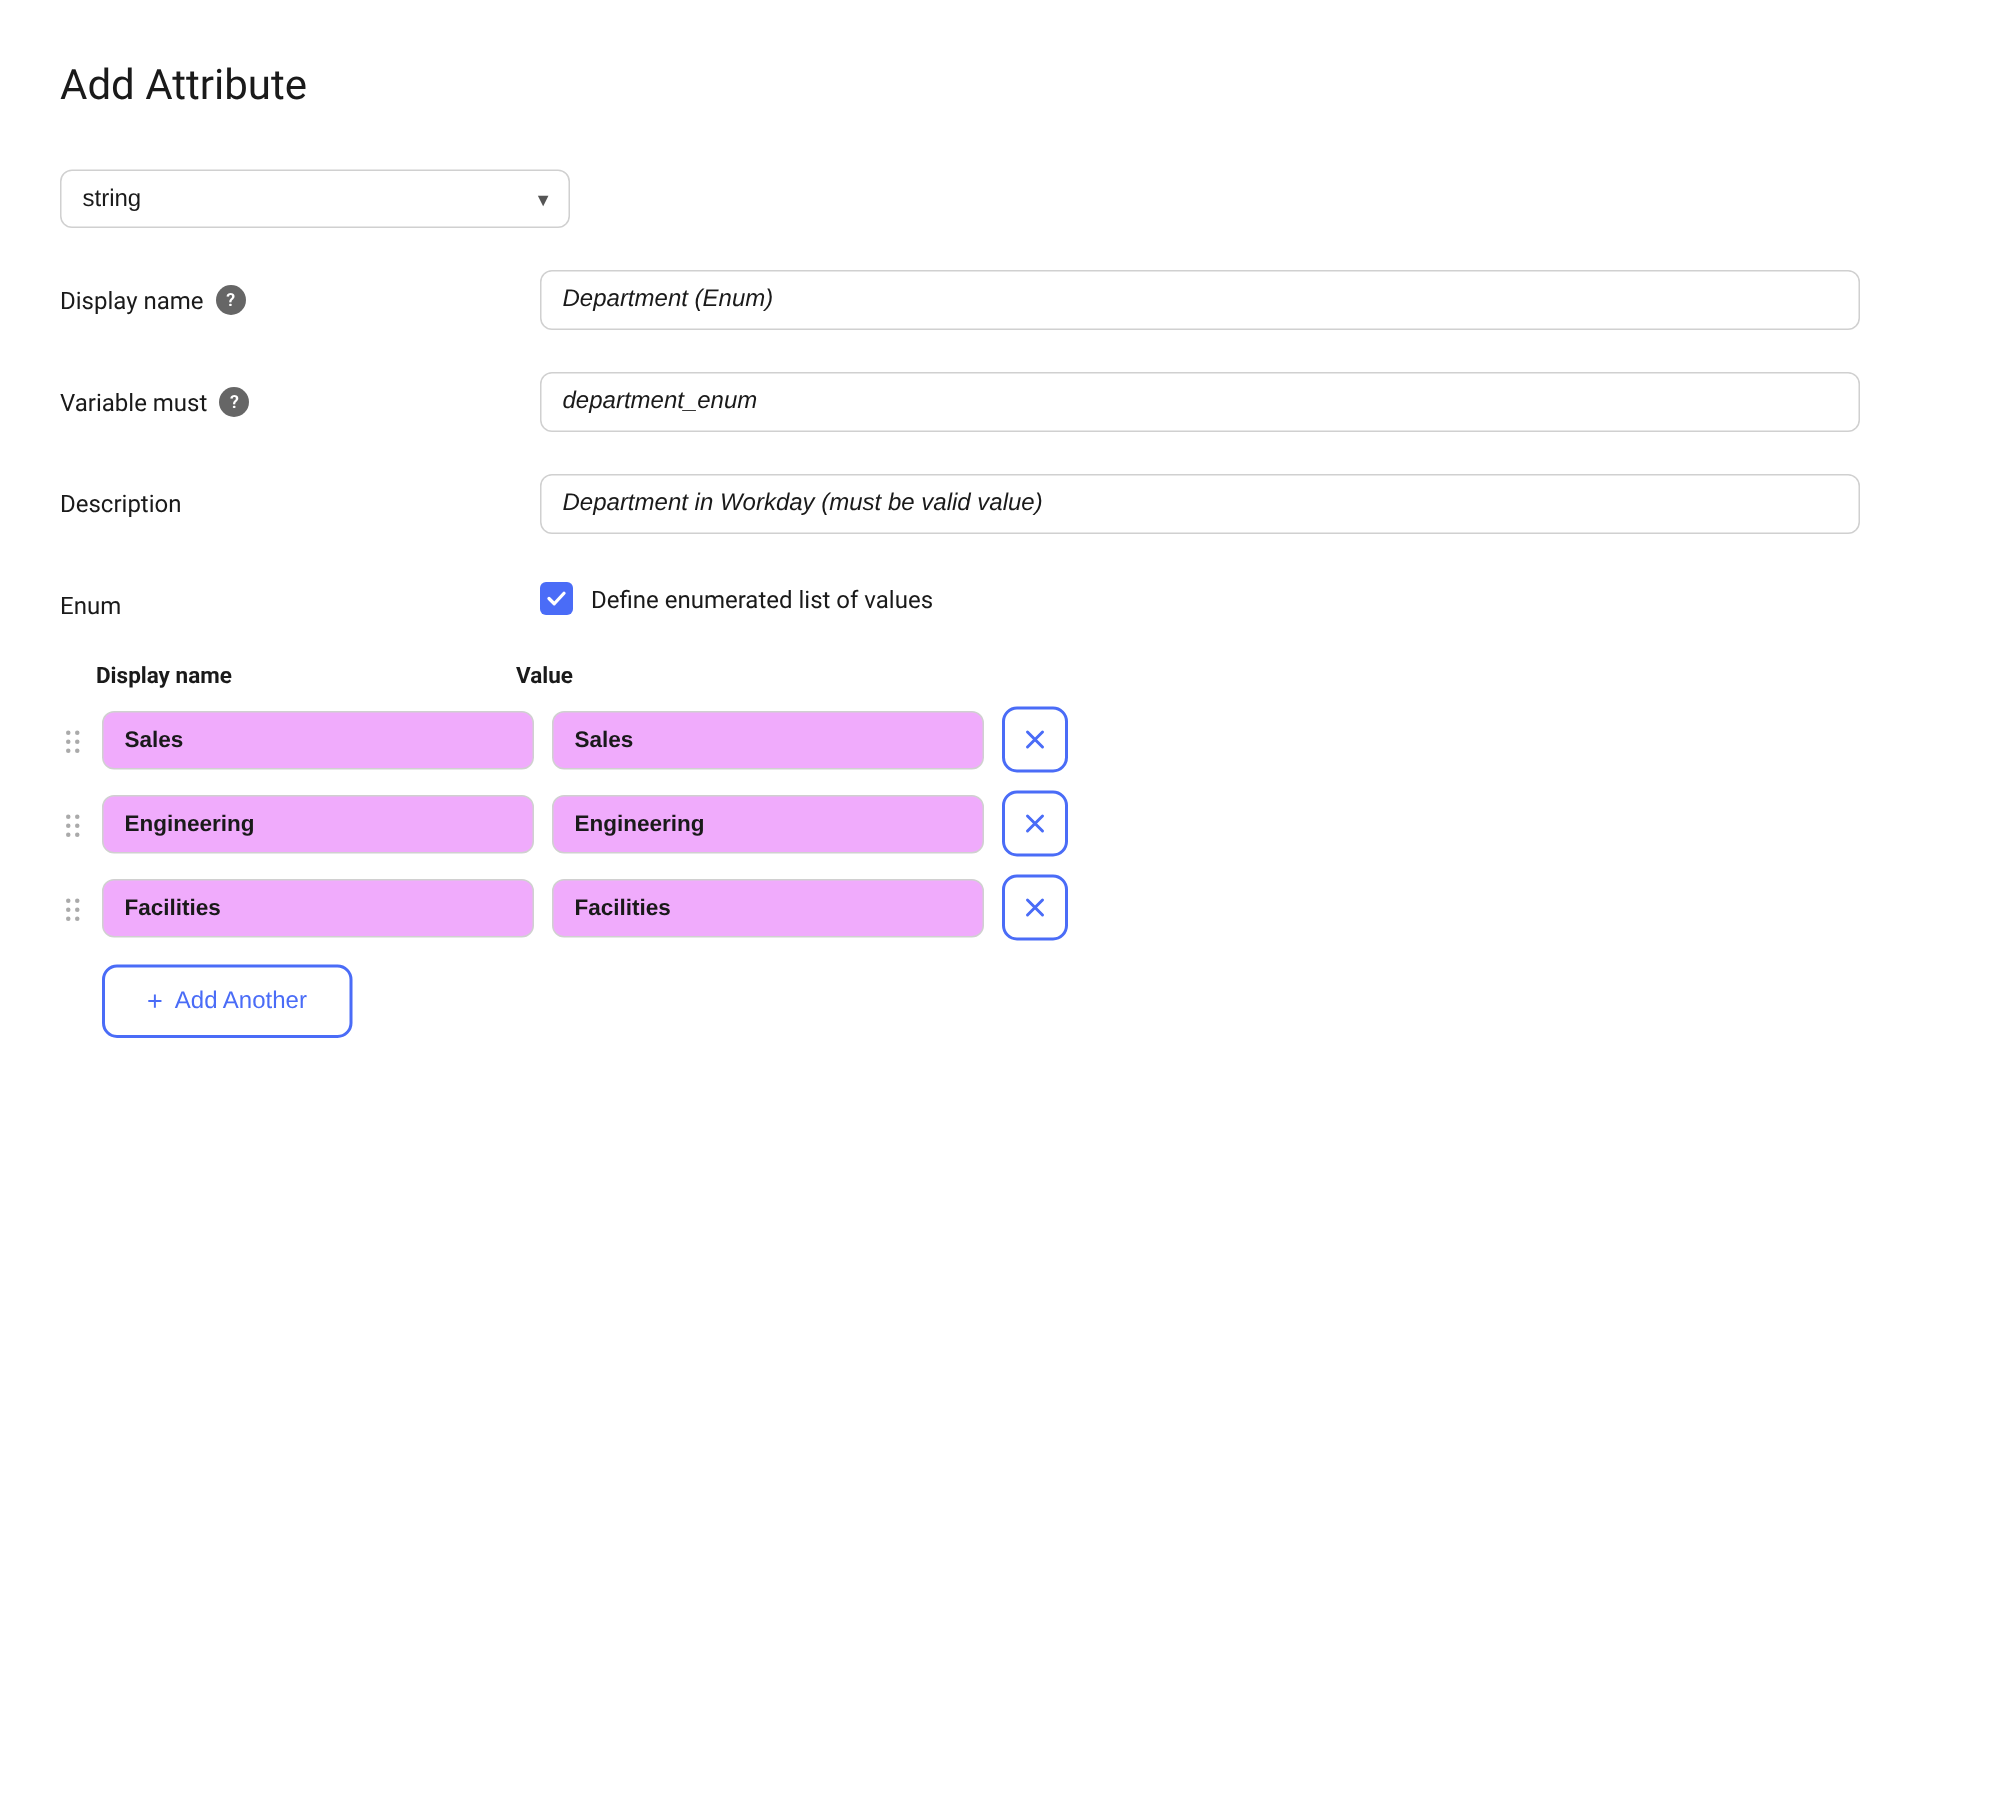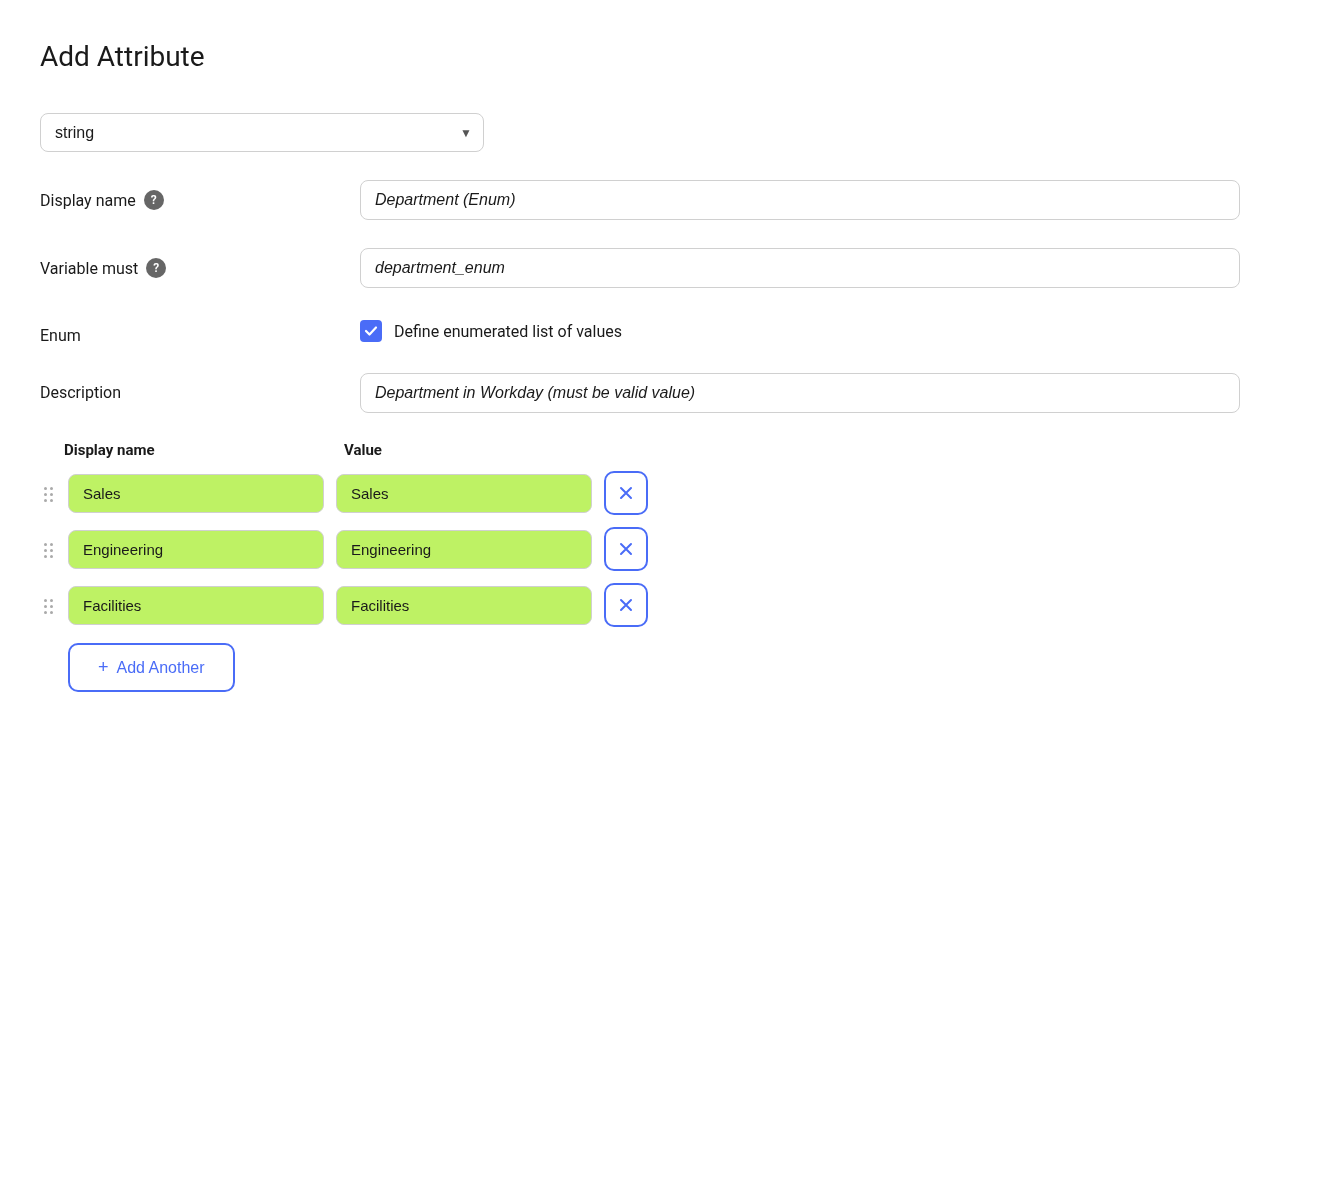--- a/index.html
+++ b/index.html
@@ -60,21 +60,21 @@
       cursor: pointer;
       flex-shrink: 0;
     }
 
     .form-control-area {
       flex: 1;
     }
 
     .select-wrapper {
       position: relative;
-      width: 444px;
+      width: 340px;
     }
 
     .form-select {
       width: 100%;
       padding: 10px 36px 10px 14px;
       font-size: 16px;
       border: 1px solid #d0d0d0;
       border-radius: 8px;
       background: #ffffff;
       appearance: none;
@@ -192,28 +192,29 @@
       flex-direction: column;
       gap: 3px;
     }
 
     .drag-dots-group {
       display: flex;
       gap: 3px;
     }
 
     .member-input {
-      width: 256px;
+      width: 288px;
       padding: 10px 14px;
       font-size: 15px;
       border: 1px solid #d0d0d0;
       border-radius: 8px;
-      background: #bef264;
+      background: #f0abfc;
       color: #1a1a1a;
       outline: none;
+      font-weight: bold;
     }
 
     .remove-btn {
       width: 44px;
       height: 44px;
       border: 2px solid #4a6cf7;
       border-radius: 10px;
       background: #ffffff;
       color: #4a6cf7;
       font-size: 16px;
@@ -282,40 +283,40 @@
       <span>Variable must</span>
       <span class="help-icon">?</span>
     </div>
     <div class="form-control-area">
       <input class="form-input" type="text" value="department_enum" style="">
     </div>
   </div>
 
   <div class="form-row">
     <div class="form-label">
+      <span>Description</span>
+    </div>
+    <div class="form-control-area">
+      <input class="form-input" type="text" value="Department in Workday (must be valid value)" style="">
+    </div>
+  </div>
+
+  <div class="form-row">
+    <div class="form-label">
       <span>Enum</span>
     </div>
     <div class="form-control-area">
       <div class="checkbox-row">
         <div class="checkbox-custom">
           <svg viewBox="0 0 14 14" fill="none" xmlns="http://www.w3.org/2000/svg">
             <path d="M2 7L5.5 10.5L12 3.5" stroke="white" stroke-width="2.2" stroke-linecap="round" stroke-linejoin="round"></path>
           </svg>
         </div>
         <span class="checkbox-label">Define enumerated list of values</span>
       </div>
-    </div>
-  </div>
-
-  <div class="form-row">
-    <div class="form-label">
-      <span>Description</span>
-    </div>
-    <div class="form-control-area">
-      <input class="form-input" type="text" value="Department in Workday (must be valid value)" style="">
     </div>
   </div>
 
   <div class="form-row">
     <div class="attribute-members-area">
 
       <div class="members-headers">
         <div class="members-header members-header-display">Display name</div>
         <div class="members-header members-header-value">Value</div>
       </div>

